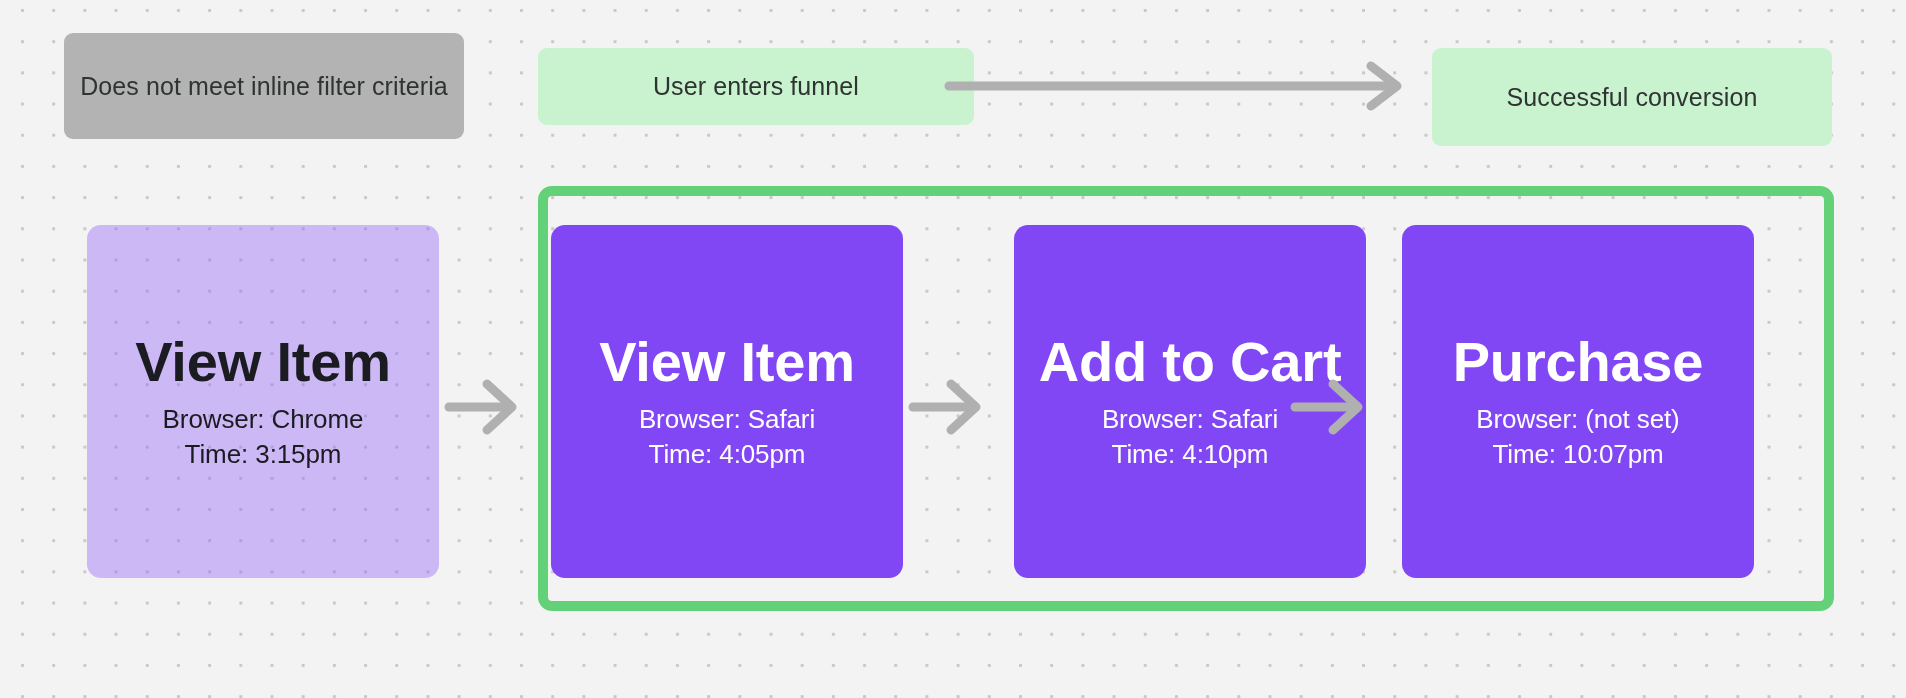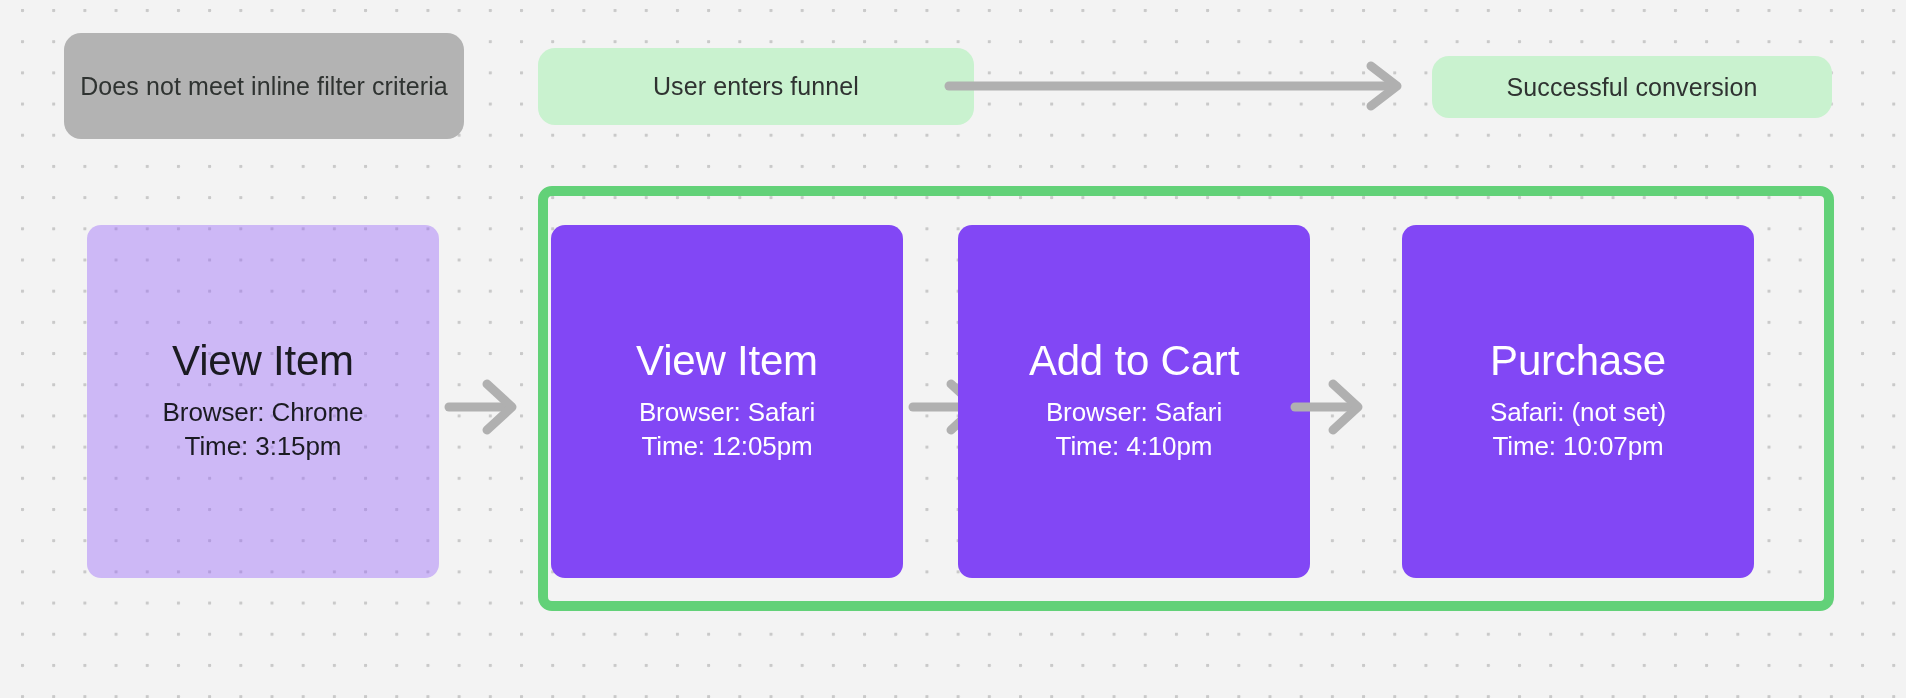--- a/index.html
+++ b/index.html
@@ -25,39 +25,39 @@
     background-position: 21px 9px;
   }
 
   
   .chip {
     position: absolute;
     display: flex;
     align-items: center;
     justify-content: center;
     text-align: center;
-    border-radius: 17px;
+    border-radius: 9px;
     color: #2f3331;
     font-size: 25px;
     line-height: 1.32;
     letter-spacing: .1px;
     box-sizing: border-box;
     padding: 4px 14px;
   }
   .chip-grey  { background: #b3b3b3; }
   .chip-green { background: #c9f2cf; }
 
   #chip-filter {
     left: 64px;  top: 33px;  width: 400px; height: 106px;
   }
   #chip-enters {
     left: 538px; top: 48px;  width: 436px; height: 77px;
   }
   #chip-success {
-    left: 1432px; top: 48px; width: 400px; height: 62px; margin-top: 8px;
+    left: 1432px; top: 48px; width: 400px; height: 98px;
   }
 
   
   .arrow { position: absolute; overflow: visible; }
   .arrow line, .arrow polyline {
     stroke: #b0b0b0;
     stroke-width: 9;
     stroke-linecap: round;
     stroke-linejoin: round;
     fill: none;
@@ -94,26 +94,26 @@
     width: 352px;
     height: 353px;
   }
   .card-excluded {
     background: rgba(152, 103, 250, 0.42);
     color: #1b1b22;
     left: 87px;
   }
   .card-step { background: #8247f5; color: #ffffff; }
   #card-step-1 { left: 551px; }
-  #card-step-2 { left: 958px; }
+  #card-step-2 { left: 1014px; }
   #card-step-3 { left: 1402px; }
 
   .card-title {
-    font-size: 42px;
-    font-weight: 400;
+    font-size: 56px;
+    font-weight: 700;
     line-height: 1.06;
     margin-bottom: 11px;
     letter-spacing: -.2px;
   }
   .card-line {
     font-size: 26px;
     font-weight: 400;
     line-height: 1.33;
     letter-spacing: -.1px;
   }
@@ -149,38 +149,38 @@
   </div>
 
   <svg class="arrow" id="arrow-excluded-to-step1" viewBox="0 0 78 58">
     <line x1="5" y1="29" x2="67" y2="29"></line>
     <polyline points="43,6 68,29 43,52"></polyline>
   </svg>
 
   <div class="card card-step" id="card-step-1">
     <div class="card-title">View Item</div>
     <div class="card-line">Browser: Safari</div>
-    <div class="card-line">Time: 12:05pm</div>
+    <div class="card-line">Time: 4:05pm</div>
   </div>
 
   <svg class="arrow" id="arrow-step1-to-step2" viewBox="0 0 78 58">
     <line x1="5" y1="29" x2="67" y2="29"></line>
     <polyline points="43,6 68,29 43,52"></polyline>
   </svg>
 
   <div class="card card-step" id="card-step-2">
     <div class="card-title">Add to Cart</div>
     <div class="card-line">Browser: Safari</div>
     <div class="card-line">Time: 4:10pm</div>
   </div>
 
   <svg class="arrow" id="arrow-step2-to-step3" viewBox="0 0 78 58">
     <line x1="5" y1="29" x2="67" y2="29"></line>
     <polyline points="43,6 68,29 43,52"></polyline>
   </svg>
 
   <div class="card card-step" id="card-step-3">
     <div class="card-title">Purchase</div>
-    <div class="card-line">Safari: (not set)</div>
+    <div class="card-line">Browser: (not set)</div>
     <div class="card-line">Time: 10:07pm</div>
   </div>
 
 </div>
 
 </body></html>

